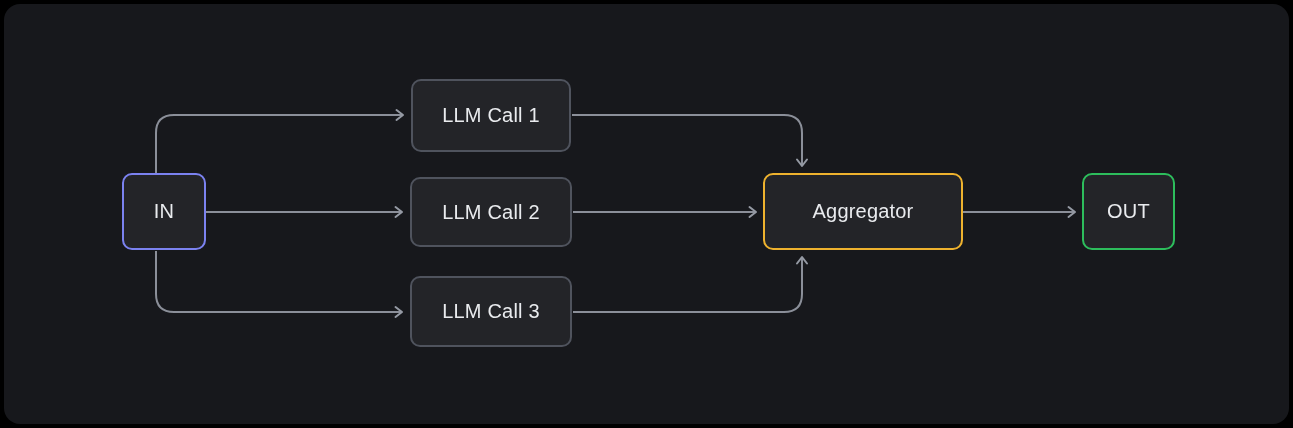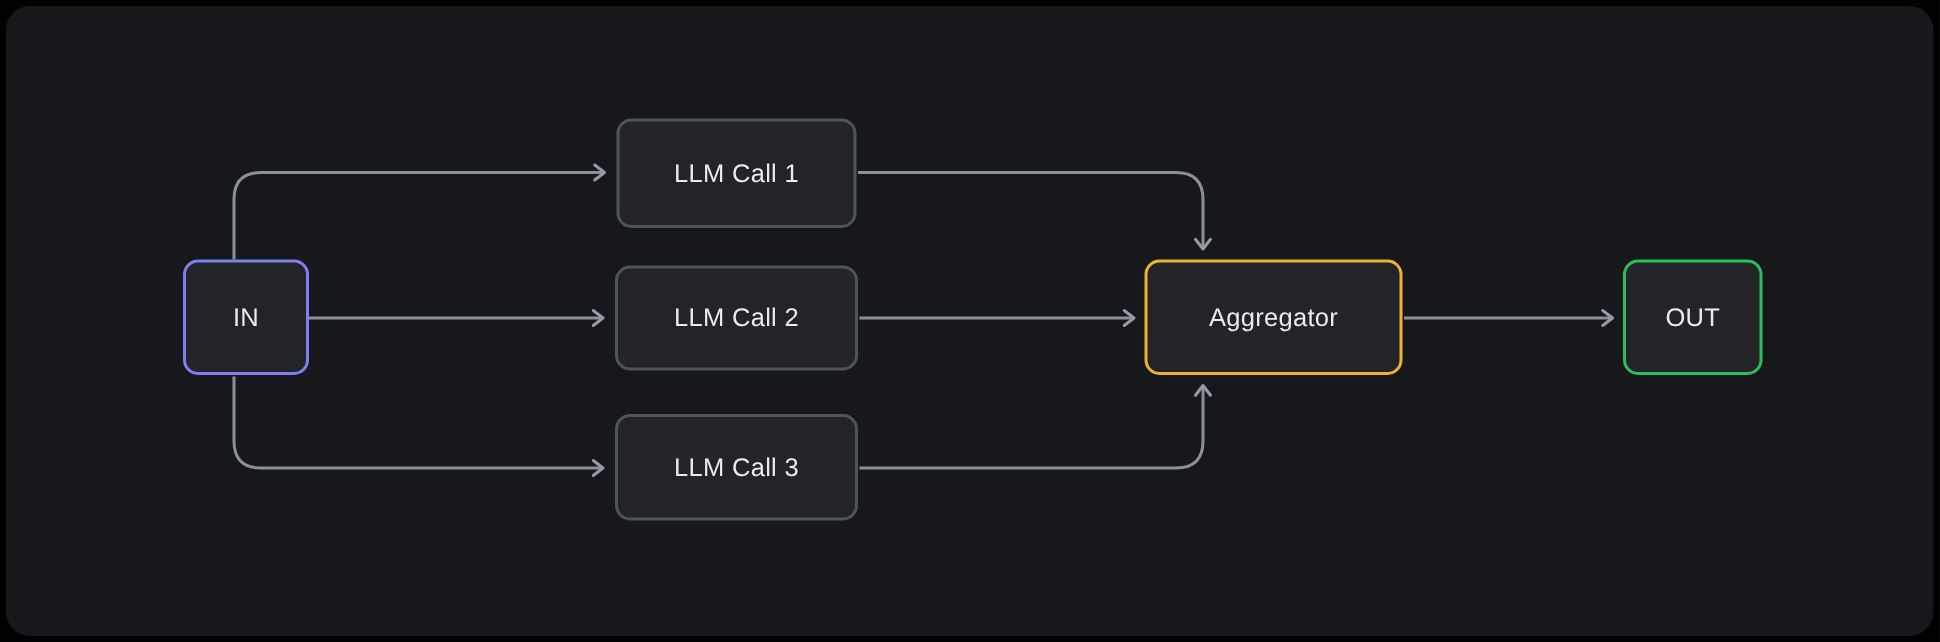--- a/index.html
+++ b/index.html
@@ -37,34 +37,34 @@
   .node {
     position: absolute;
     box-sizing: border-box;
     background: #232428;
     border: 2px solid #4f535d;
     border-radius: 10px;
     display: flex;
     align-items: center;
     justify-content: center;
     color: #e9ebee;
-    font-size: 17px;
+    font-size: 20px;
     letter-spacing: 0.2px;
     cursor: default;
     white-space: nowrap;
   }
   .node-in {
     left: 122px; top: 173px; width: 84px; height: 77px;
     border-color: #7b82f0;
   }
   .node-llm1 { left: 411px; top: 79px;  width: 160px; height: 73px; }
   .node-llm2 { left: 410px; top: 177px; width: 162px; height: 70px; }
   .node-llm3 { left: 410px; top: 276px; width: 162px; height: 71px; }
   .node-aggregator {
-    left: 763px; top: 173px; width: 172px; height: 77px;
+    left: 763px; top: 173px; width: 200px; height: 77px;
     border-color: #eeb22e;
     text-align: right;
   }
   .node-out {
     left: 1082px; top: 173px; width: 93px; height: 77px;
     border-color: #2dbd5c;
     align-items: center;
   }
 </style>
 </head>

